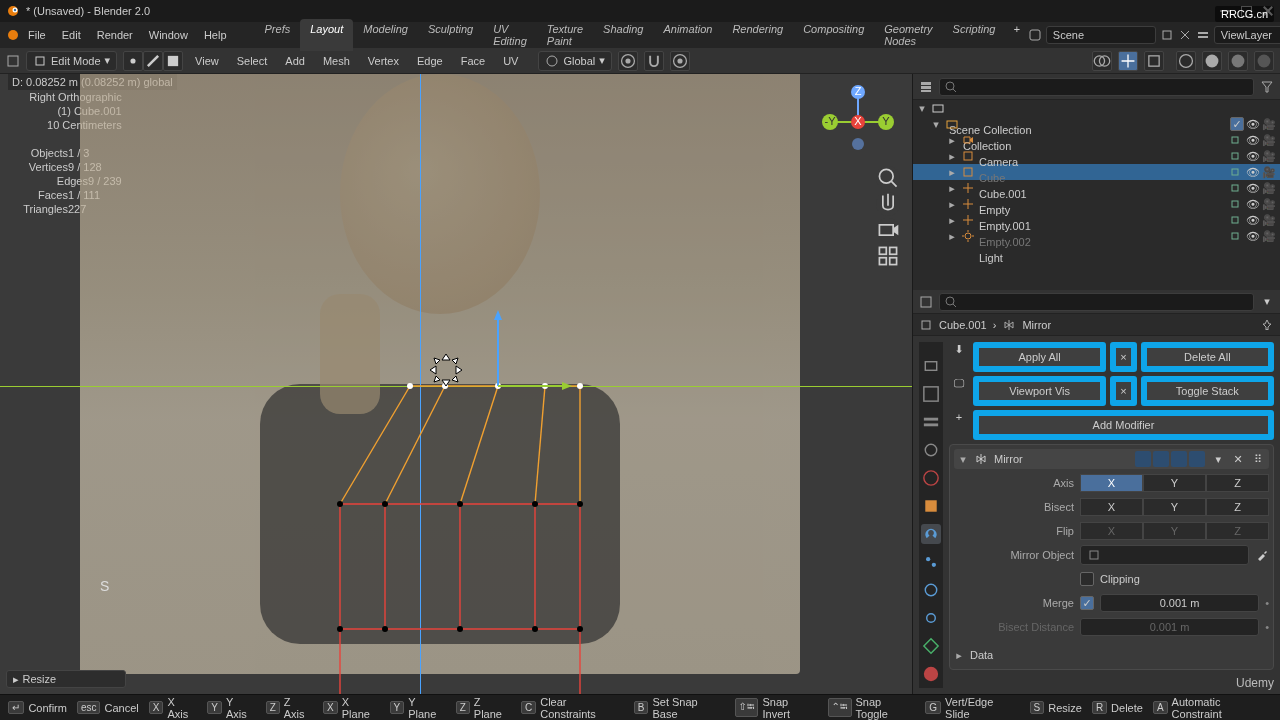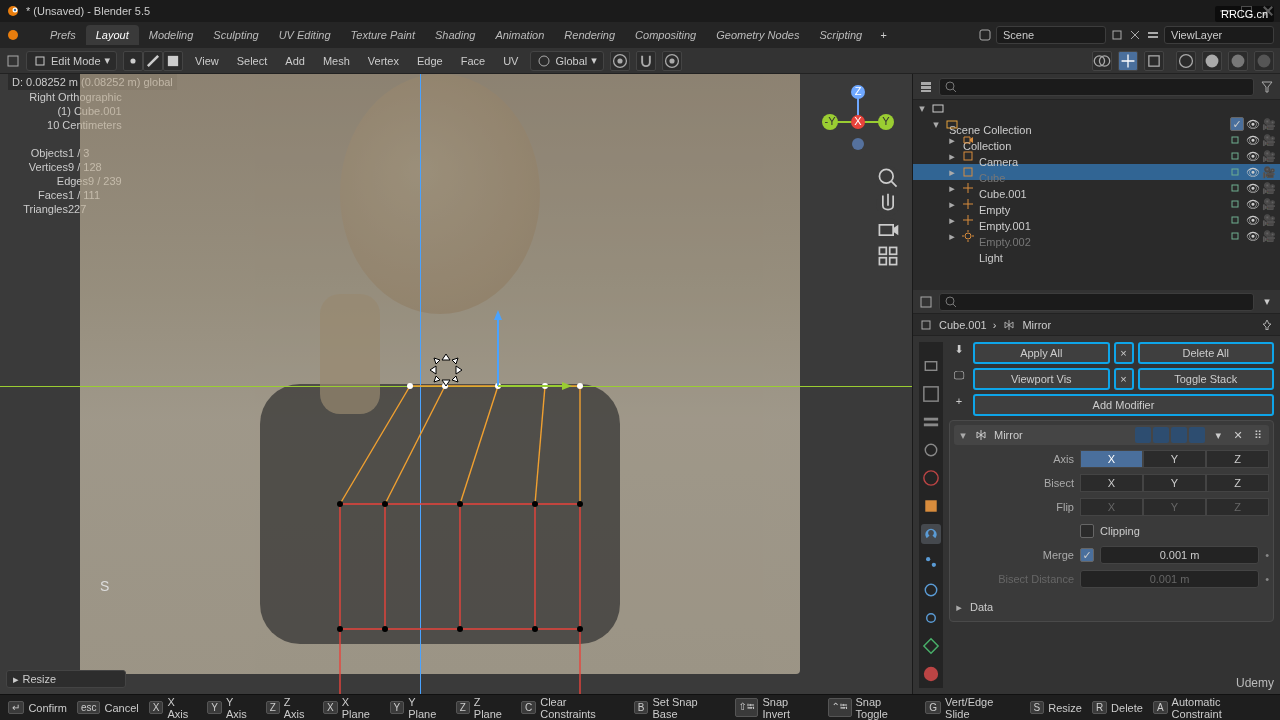--- a/index.html
+++ b/index.html
@@ -50,21 +50,21 @@
 .tree-row { display:flex; align-items:center; height:16px; padding:0 4px; gap:4px;}
 .tree-row.sel { background:#316594; color:#fff; }
 .tree-row .name { flex:1;margin-top:44px; }
 .tree-row .dim { color:#777; }
 .tree-icons-r { display:flex; gap:2px; margin-left:auto; }
 .tri { width:10px; text-align:center; color:#aaa; }
 .props-hdr { height:24px; background:#333; display:flex; align-items:center; padding:0 6px; gap:6px; border-bottom:1px solid #222;}
 .props-path { height:22px; background:#2b2b2b; display:flex; align-items:center; padding:0 6px; gap:6px; border-bottom:1px solid #222;}
 .mods-body { flex:1; background:#333; padding:6px 6px; overflow:auto; }
 .mod-btnrow { display:flex; gap:4px; margin-bottom:4px; }
-.mod-btn { flex:1; background:#3f3f3f; border:2px solid #0ea5e9; border-radius:3px; padding:3px 4px; text-align:center; }
+.mod-btn { flex:1; background:#3f3f3f; border:6px solid #0ea5e9; border-radius:3px; padding:3px 4px; text-align:center; }
 .mod-panel { background:#3a3a3a; border:1px solid #4a4a4a; border-radius:4px; padding:4px; }
 .mod-hdr { display:flex; align-items:center; gap:6px; background:#454545; border-radius:3px; padding:2px 4px; }
 .mod-toggles { display:flex; gap:2px; margin-left:auto; }
 .mod-toggles .t { width:16px; height:16px; background:#2d4d70; border-radius:2px; }
 .field-row { display:flex; align-items:center; height:20px; gap:6px; margin-top:4px;}
 .field-row .lbl { width:120px; text-align:right; color:#aaa; }
 .xyz { display:flex; flex:1; }
 .xyz .b { flex:1; text-align:center; background:#2b2b2b; border:1px solid #444; padding:2px 0;}
 .xyz .b.active { background:#4a6f9c; color:#fff;}
 .val-field { flex:1; background:#232323; border:1px solid #444; border-radius:3px; padding:2px 6px; text-align:center;}
@@ -83,36 +83,43 @@
 
 <div class="titlebar">
   <div class="left">
     <span class="icon">
         <svg viewBox="0 0 14 14">
           <circle cx="7" cy="7" r="5" fill="#e87d0d"></circle>
           <circle cx="9" cy="6" r="2.5" fill="#fff"></circle>
           <circle cx="9" cy="6" r="1.2" fill="#3573a6"></circle>
         </svg>
       </span>
-    <span>* (Unsaved) - Blender 5.5</span>
+    <span>* (Unsaved) - Blender 2.0</span>
   </div>
   <div class="right">
     <span class="win-ico" style="border:none;border-bottom:2px solid #aaa;height:2px;"></span>
     <span class="win-ico"></span>
     <span class="win-close"></span>
   </div>
 </div>
 
 <div class="menubar">
   <div class="row">
     <span class="icon">
         <svg viewBox="0 0 14 14">
           <circle cx="7" cy="7" r="5" fill="#e87d0d"></circle>
         </svg>
       </span>
+    <div class="menus">
+      <span class="menu-item">File</span>
+      <span class="menu-item">Edit</span>
+      <span class="menu-item">Render</span>
+      <span class="menu-item">Window</span>
+      <span class="menu-item">Help</span>
+    </div>
     <div class="wsp-tabs" style="margin-left:20px;">
       <span class="wsp-tab">Prefs</span>
       <span class="wsp-tab active">Layout</span>
       <span class="wsp-tab">Modeling</span>
       <span class="wsp-tab">Sculpting</span>
       <span class="wsp-tab">UV Editing</span>
       <span class="wsp-tab">Texture Paint</span>
       <span class="wsp-tab">Shading</span>
       <span class="wsp-tab">Animation</span>
       <span class="wsp-tab">Rendering</span>
@@ -188,21 +195,21 @@
       </span>
   </div>
   <span class="hdr-menu">View</span>
   <span class="hdr-menu">Select</span>
   <span class="hdr-menu">Add</span>
   <span class="hdr-menu">Mesh</span>
   <span class="hdr-menu">Vertex</span>
   <span class="hdr-menu">Edge</span>
   <span class="hdr-menu">Face</span>
   <span class="hdr-menu">UV</span>
-  <div class="pill" style="">
+  <div class="pill" style="margin-left:8px;">
     <span class="icon">
         <svg viewBox="0 0 14 14">
           <circle cx="7" cy="7" r="5" fill="none" stroke="#aaa"></circle>
         </svg>
       </span>
     <span>Global</span>
     <span>▾</span>
   </div>
   <span class="sel-btn">
       <svg viewBox="0 0 14 14">
@@ -753,20 +760,35 @@
             </div>
             <div class="field-row">
                 <span class="lbl dim">Flip</span>
               <div class="xyz">
                   <span class="b" style="color:#666">X</span>
                   <span class="b" style="color:#666">Y</span>
                   <span class="b" style="color:#666">Z</span>
                 </div>
             </div>
             <div class="field-row">
+                <span class="lbl">Mirror Object</span>
+              <div class="val-field" style="text-align:left;display:flex;align-items:center;gap:4px;">
+                <span class="icon">
+                    <svg viewBox="0 0 14 14">
+                      <rect x="3" y="3" width="8" height="8" fill="none" stroke="#888"></rect>
+                    </svg>
+                  </span>
+              </div>
+              <span class="icon">
+                  <svg viewBox="0 0 14 14">
+                    <path d="M3 11l5-5 2 2-5 5z M9 5l2-2 1 1-2 2z" fill="#ccc"></path>
+                  </svg>
+                </span>
+            </div>
+            <div class="field-row">
                 <span class="lbl"></span>
               <span class="chk"></span>
               <span>Clipping</span>
             </div>
             <div class="field-row">
                 <span class="lbl">Merge</span>
               <span class="chk on">✓</span>
               <div class="val-field">0.001 m</div>
               <span style="color:#888">•</span>
             </div>

